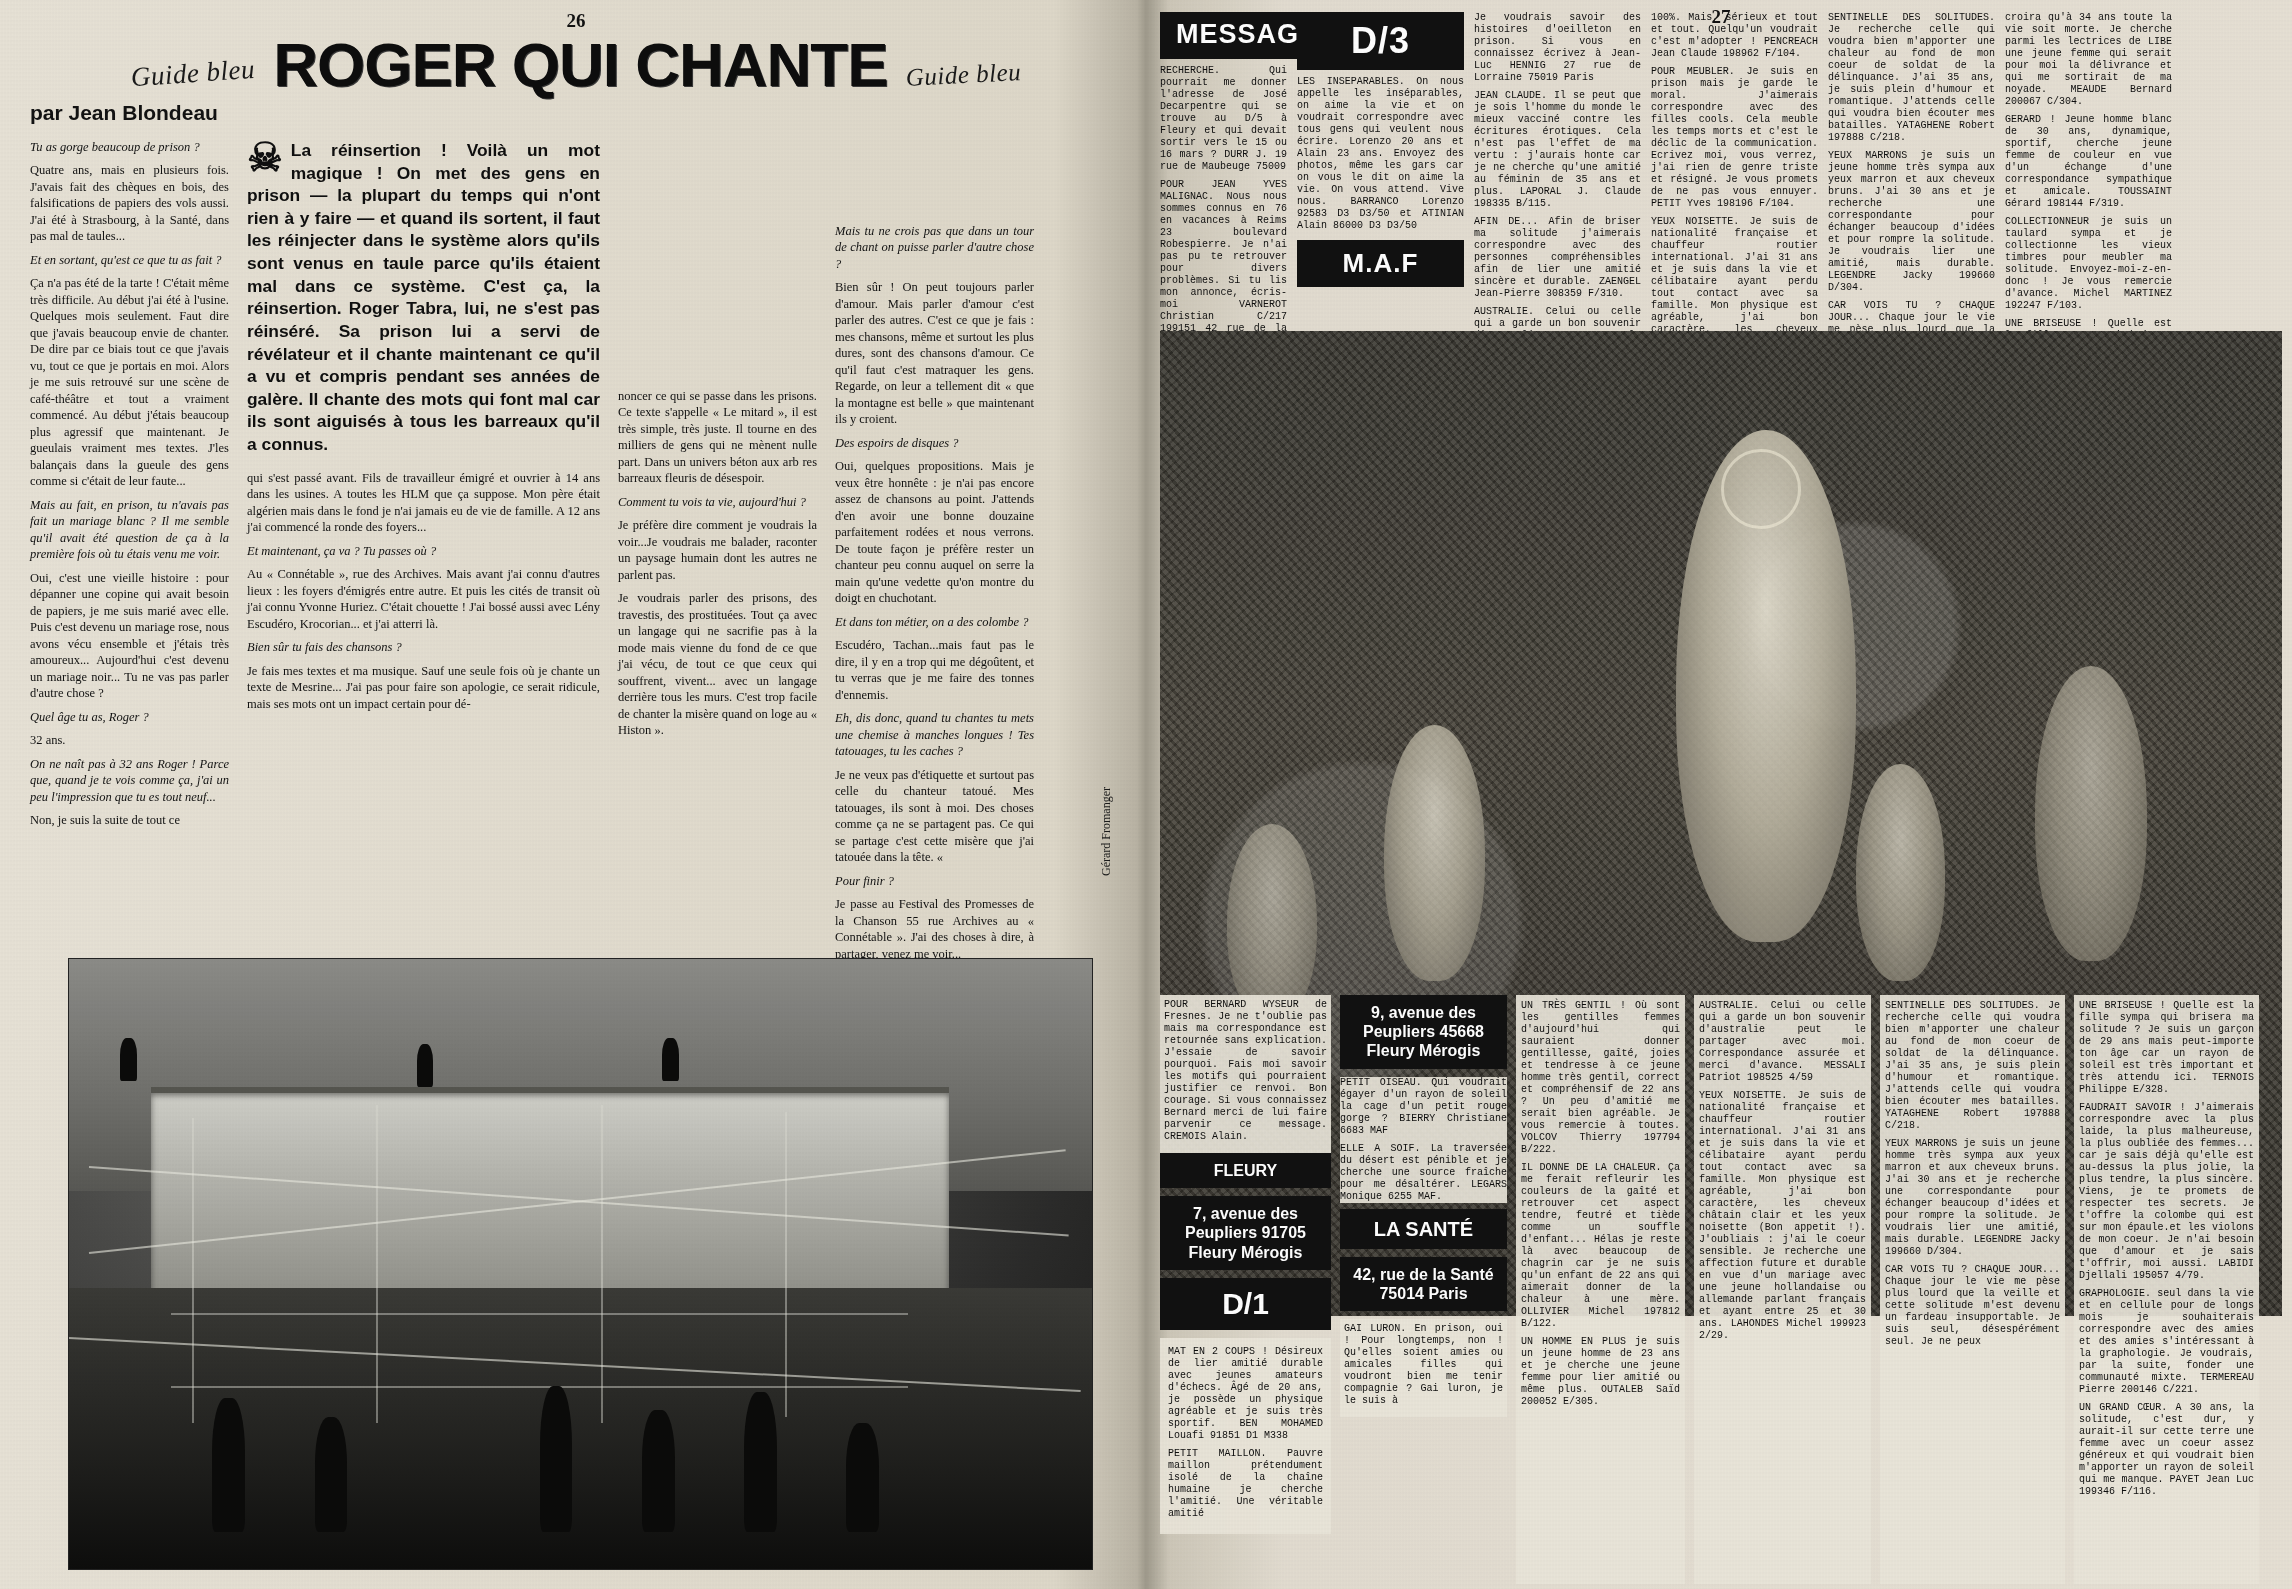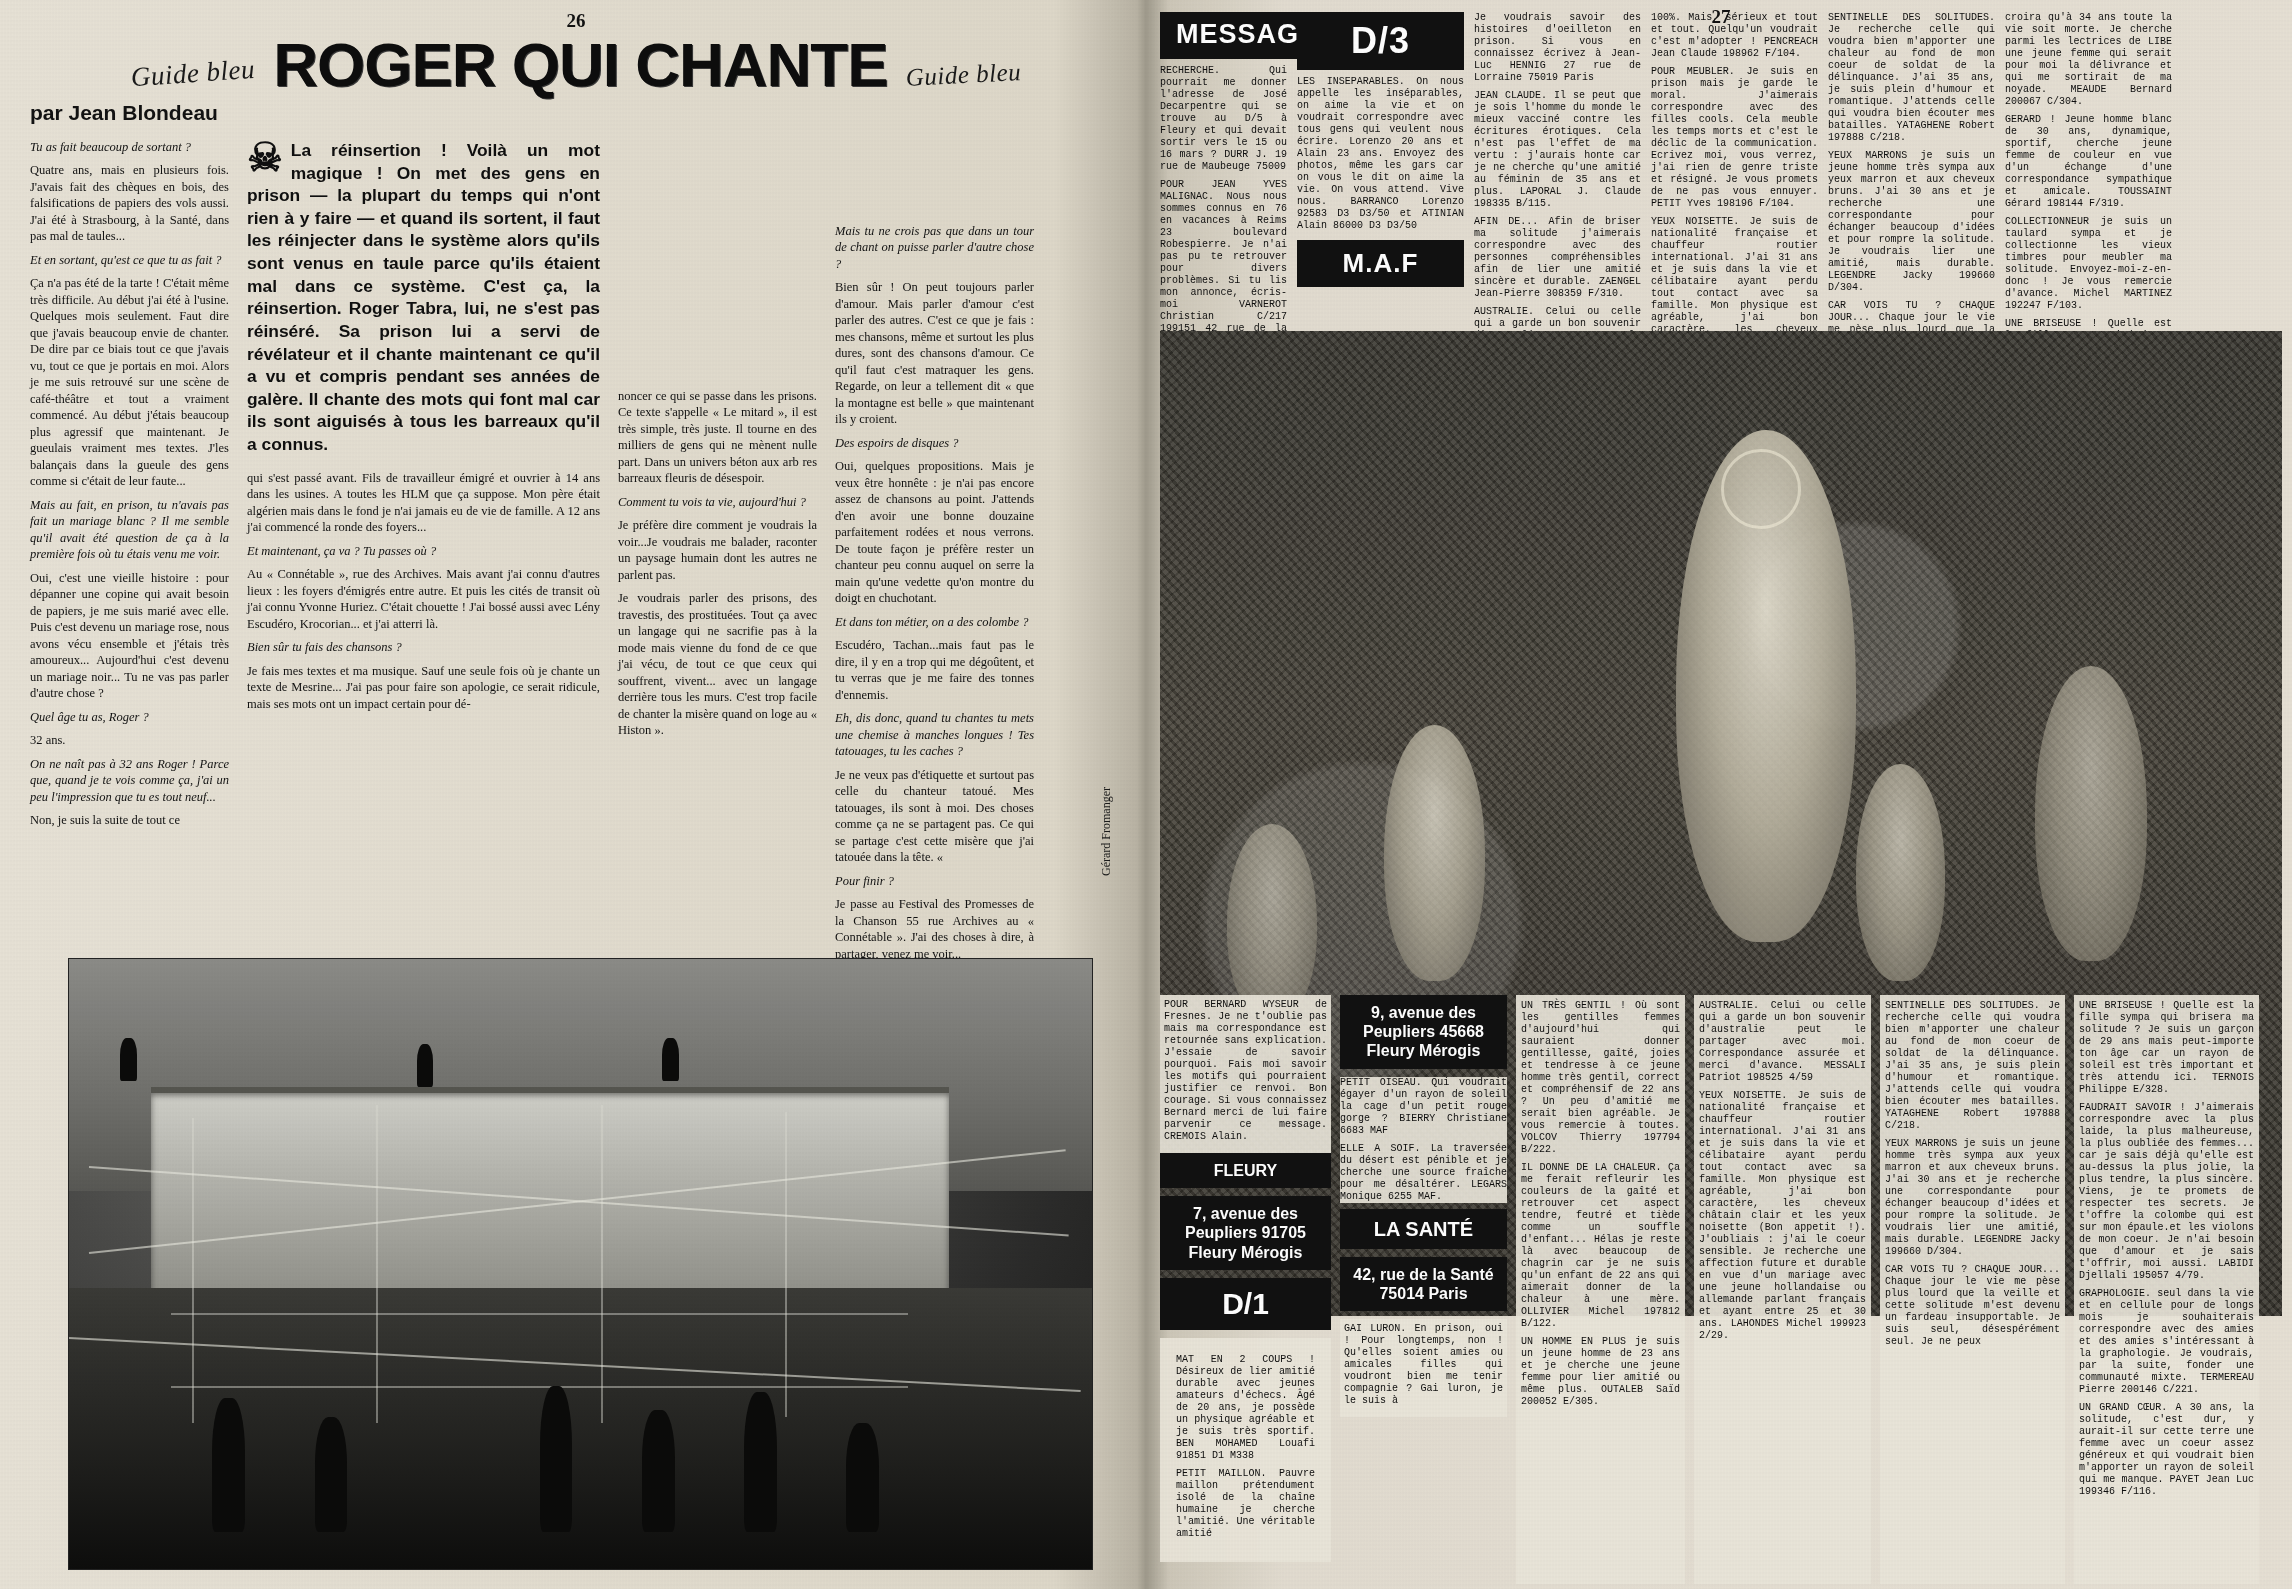--- a/index.html
+++ b/index.html
@@ -250,21 +250,21 @@
 
     <div class="masthead">
       <div class="guide-bleu">Guide bleu</div>
       <div class="main-title">ROGER QUI CHANTE</div>
       <div class="guide-bleu right">Guide bleu</div>
     </div>
     <div class="byline">par Jean Blondeau</div>
 
     <div class="lead-row">
       <div class="col c1">
-        <p class="q">Tu as fait beaucoup de sortant ?</p>
+        <p class="q">Tu as gorge beaucoup de prison ?</p>
         <p>Quatre ans, mais en plusieurs fois. J'avais fait des chèques en bois, des falsifications de papiers des vols aussi. J'ai été à Strasbourg, à la Santé, dans pas mal de taules...</p>
         <p class="q">Et en sortant, qu'est ce que tu as fait ?</p>
         <p>Ça n'a pas été de la tarte ! C'était même très difficile. Au début j'ai été à l'usine. Quelques mois seulement. Faut dire que j'avais beaucoup envie de chanter. De dire par ce biais tout ce que j'avais vu, tout ce que je portais en moi. Alors je me suis retrouvé sur une scène de café-théâtre et tout a vraiment commencé. Au début j'étais beaucoup plus agressif que maintenant. Je gueulais vraiment mes textes. J'les balançais dans la gueule des gens comme si c'était de leur faute...</p>
         <p class="q">Mais au fait, en prison, tu n'avais pas fait un mariage blanc ? Il me semble qu'il avait été question de ça à la première fois où tu étais venu me voir.</p>
         <p>Oui, c'est une vieille histoire : pour dépanner une copine qui avait besoin de papiers, je me suis marié avec elle. Puis c'est devenu un mariage rose, nous avons vécu ensemble et j'étais très amoureux... Aujourd'hui c'est devenu un mariage noir... Tu ne vas pas parler d'autre chose ?</p>
         <p class="q">Quel âge tu as, Roger ?</p>
         <p>32 ans.</p>
         <p class="q">On ne naît pas à 32 ans Roger ! Parce que, quand je te vois comme ça, j'ai un peu l'impression que tu es tout neuf...</p>
         <p>Non, je suis la suite de tout ce</p>
       </div>
@@ -400,21 +400,21 @@
 
   <div class="overlay-ads">
 
     <div>
       <div class="white-strip ads-col" style="padding:4px">
         <p>POUR BERNARD WYSEUR de Fresnes. Je ne t'oublie pas mais ma correspondance est retournée sans explication. J'essaie de savoir pourquoi. Fais moi savoir les motifs qui pourraient justifier ce renvoi. Bon courage. Si vous connaissez Bernard merci de lui faire parvenir ce message. CREMOIS Alain.</p>
       </div>
       <div class="ad-box-black">FLEURY</div>
       <div class="ad-box-black big">7, avenue des Peupliers 91705 Fleury Mérogis</div>
       <div class="ad-box-black" style="font-size:30px">D/1</div>
-      <div class="white-strip ads-col" style="padding:16px">
+      <div class="white-strip ads-col" style="padding:8px">
         <p>MAT EN 2 COUPS ! Désireux de lier amitié durable avec jeunes amateurs d'échecs. Âgé de 20 ans, je possède un physique agréable et je suis très sportif. BEN MOHAMED Louafi 91851 D1 M338</p>
         <p>PETIT MAILLON. Pauvre maillon prétendument isolé de la chaîne humaine je cherche l'amitié. Une véritable amitié</p>
       </div>
     </div>
 
     <div>
       <div class="ad-box-black big">9, avenue des Peupliers 45668 Fleury Mérogis</div>
       <div class="white-strip ads-col" style="padding:0">
         <p>PETIT OISEAU. Qui voudrait égayer d'un rayon de soleil la cage d'un petit rouge gorge ? BIERRY Christiane 6683 MAF</p>
         <p>ELLE A SOIF. La traversée du désert est pénible et je cherche une source fraîche pour me désaltérer. LEGARS Monique 6255 MAF.</p>

